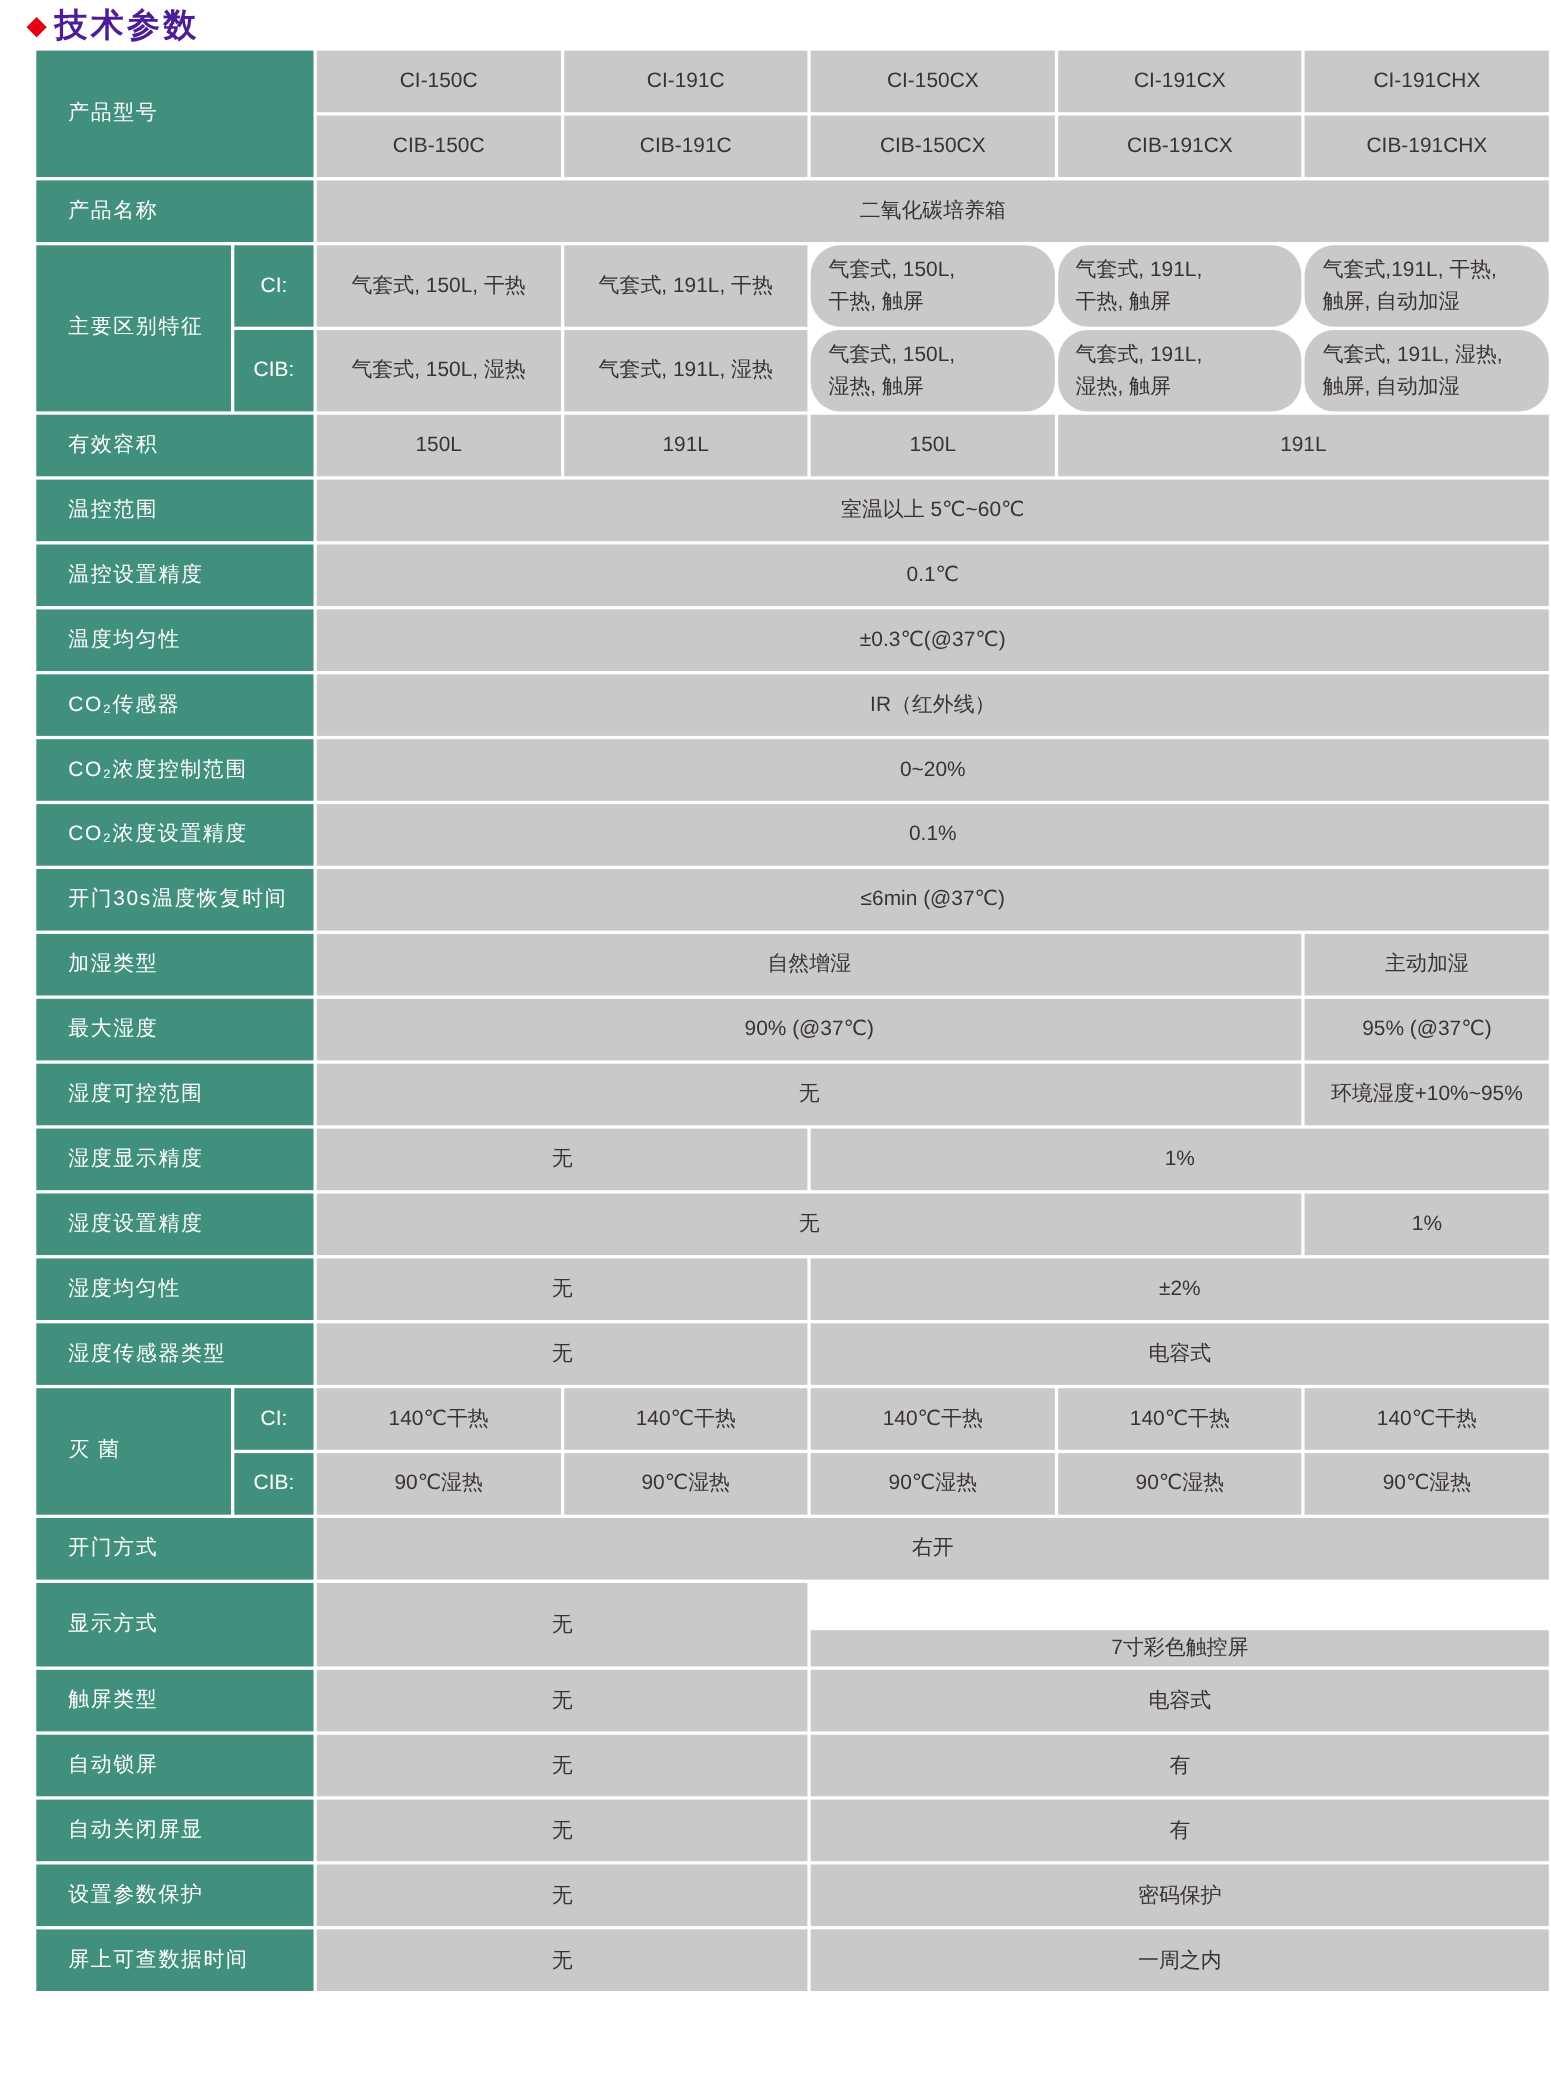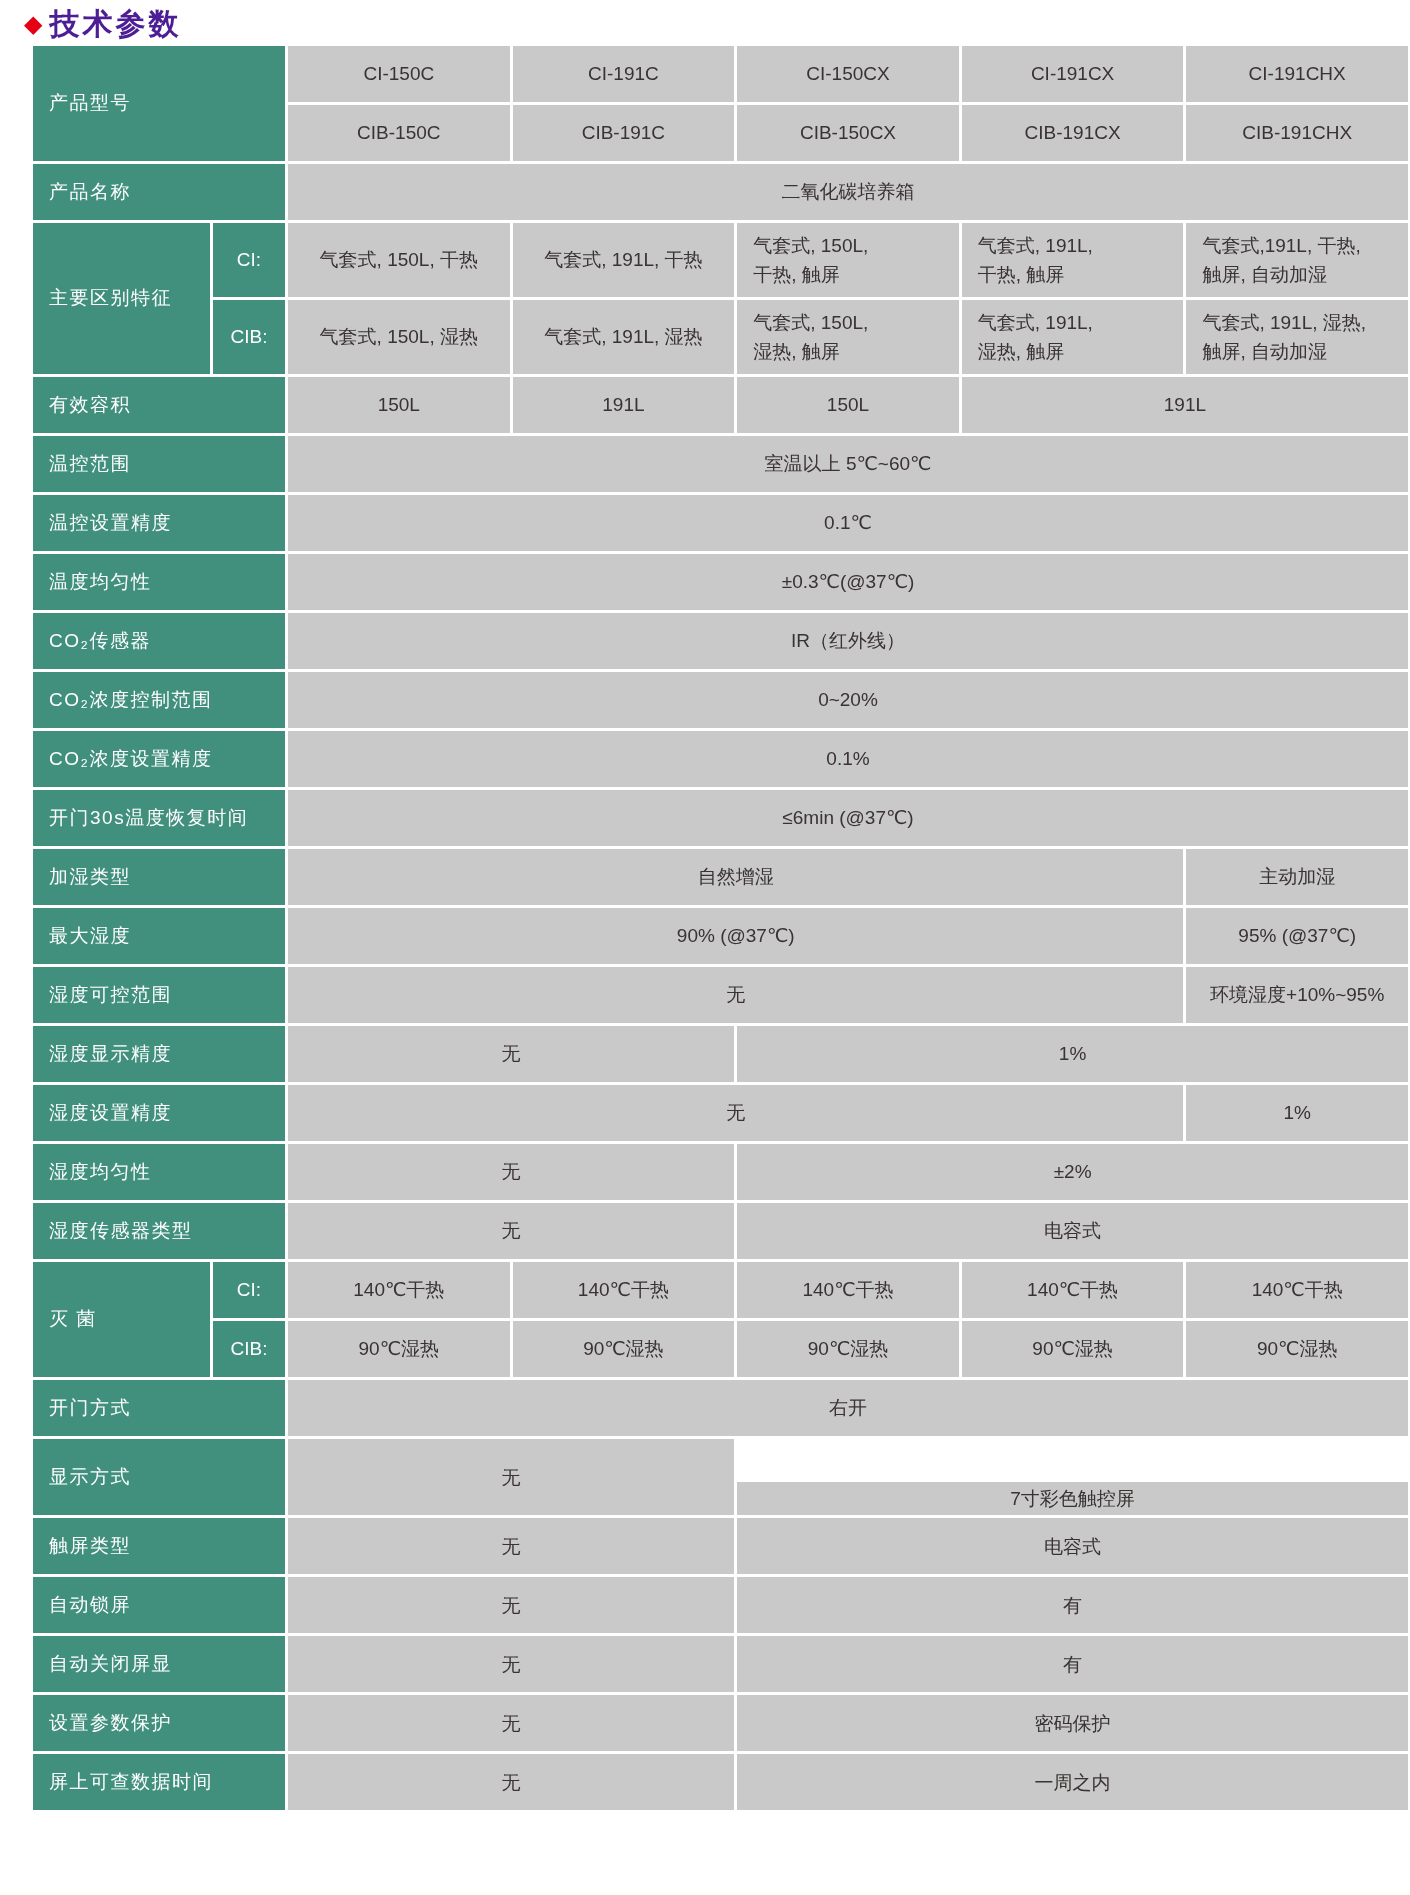--- a/index.html
+++ b/index.html
@@ -26,21 +26,21 @@
   .spec-table{
     margin-left:33px;width:1375px;
     display:flex;flex-direction:column;gap:3px;
   }
   .spec-row{display:flex;gap:3px;}
   .label-cell{
     flex:0 0 252px;width:252px;
     background:var(--green);color:var(--label-text);
     font-size:19px;letter-spacing:1.5px;
     display:flex;align-items:center;
-    padding-left:16px;white-space:pre-line;line-height:1.5;
+    padding-left:29px;white-space:pre-line;line-height:1.5;
   }
   .label-cell.narrow{flex:0 0 177px;width:177px;}
   .sub-col{flex:0 0 72px;width:72px;display:flex;flex-direction:column;gap:3px;}
   .sub-cell{
     background:var(--green);color:var(--label-text);
     font-size:19px;flex:1;
     display:flex;align-items:center;justify-content:center;
   }
   .data-col{flex:1;display:flex;flex-direction:column;gap:3px;}
   .data-line{
@@ -48,21 +48,21 @@
     min-height:56px;
   }
   .data-line.tall{min-height:74px;}
   .data-cell{
     background:var(--gray);color:var(--text-dark);
     font-size:19px;line-height:1.55;
     display:flex;align-items:center;justify-content:center;
     text-align:center;white-space:pre-line;
     padding:2px 4px;
   }
-  .data-cell.multiline{justify-content:flex-start;text-align:left;padding-left:16px;}
+  .data-cell.multiline{justify-content:flex-start;text-align:left;padding-left:16px;border-radius:27px;}
 </style>
 </head>
 <body>
 
 <div class="title-bar">
   <span class="diamond">◆</span>
   <span class="title-text">技术参数</span>
 </div>
 
 <div class="spec-table">

